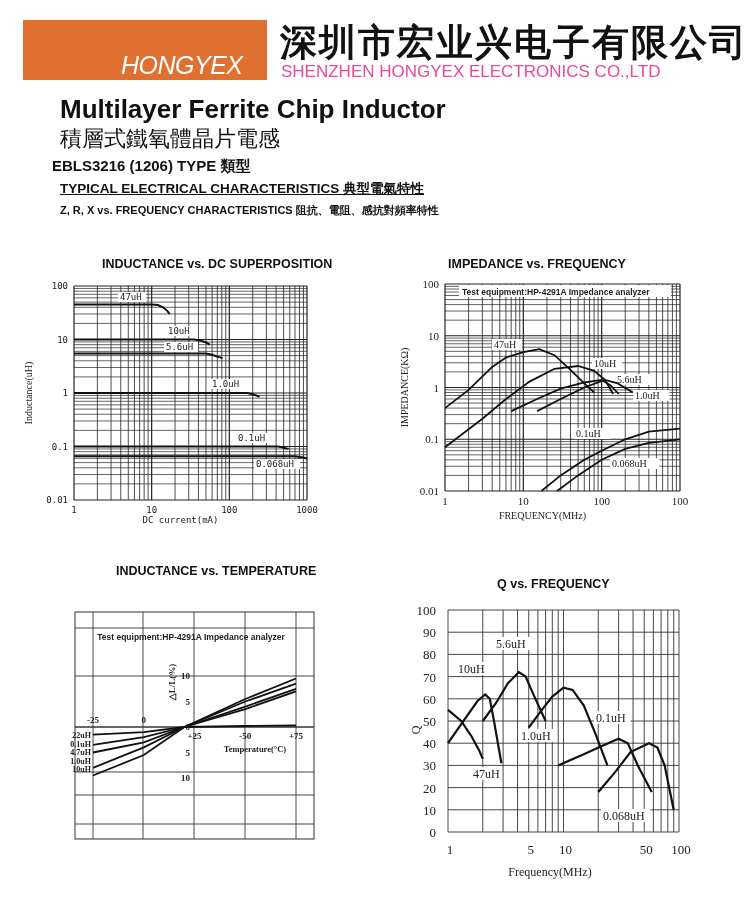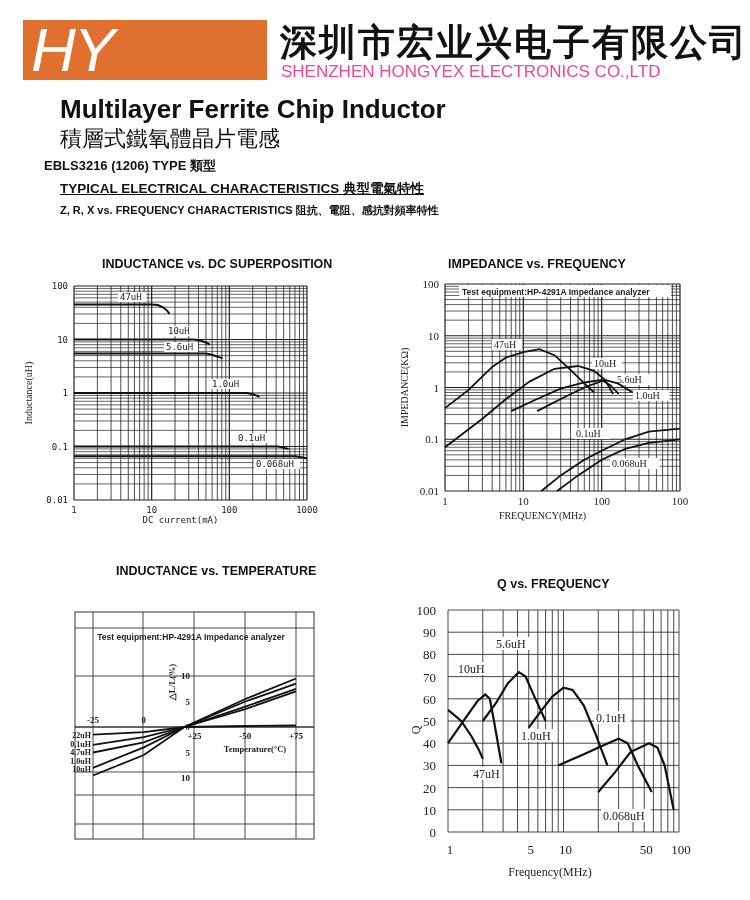--- a/index.html
+++ b/index.html
@@ -4,33 +4,33 @@
 <style>
   html,body{margin:0;padding:0;background:#fff;}
   body{width:750px;height:900px;position:relative;overflow:hidden;font-family:"Liberation Sans",sans-serif;color:#111;}
   .logo-box{position:absolute;left:23px;top:20px;width:244px;height:60px;background:#e07030;overflow:hidden;}
   .logo-hy{position:absolute;left:8px;top:-6px;font-size:62px;font-style:italic;color:#fff;font-family:"Liberation Sans",sans-serif;letter-spacing:-2px;}
   .logo-name{position:absolute;left:98px;top:31px;font-size:25px;font-style:italic;color:#fff;letter-spacing:-0.5px;}
   .company-cn{position:absolute;left:280px;top:18px;font-size:37px;font-weight:bold;letter-spacing:2px;font-family:"DejaVu Sans",sans-serif;color:#111;}
   .company-en{position:absolute;left:281px;top:62px;font-size:17px;font-family:"Liberation Sans",sans-serif;letter-spacing:0px;color:#ec4899;}
   .t1{position:absolute;left:60px;top:94px;font-size:26px;font-weight:bold;}
   .t2{position:absolute;left:60px;top:124px;font-size:22px;font-family:"DejaVu Sans",sans-serif;}
-  .t3{position:absolute;left:44px;top:157px;font-size:13px;font-weight:bold;}
+  .t3{position:absolute;left:52px;top:157px;font-size:15px;font-weight:bold;}
   .t4{position:absolute;left:60px;top:180px;font-size:13.5px;font-weight:bold;text-decoration:underline;}
   .t5{position:absolute;left:60px;top:203px;font-size:11px;font-weight:bold;}
   .ctitle{position:absolute;font-size:12.5px;font-weight:bold;white-space:nowrap;}
   svg{position:absolute;left:0;top:0;}
   .serif{font-family:"Liberation Serif",serif;}
   .mono{font-family:"DejaVu Sans Mono",monospace;}
 </style>
 </head>
 <body>
 
 <div class="logo-box">
-  <span class="logo-hy">HY</span>
+  <span class="logo-name">HONGYEX</span>
 </div>
 <div class="company-cn">深圳市宏业兴电子有限公司</div>
 <div class="company-en">SHENZHEN HONGYEX ELECTRONICS CO.,LTD</div>
 
 <div class="t1">Multilayer Ferrite Chip Inductor</div>
 <div class="t2">積層式鐵氧體晶片電感</div>
 <div class="t3">EBLS3216 (1206) TYPE 類型</div>
 <div class="t4">TYPICAL ELECTRICAL CHARACTERISTICS 典型電氣特性</div>
 <div class="t5">Z, R, X vs. FREQUENCY CHARACTERISTICS 阻抗、電阻、感抗對頻率特性</div>
 

